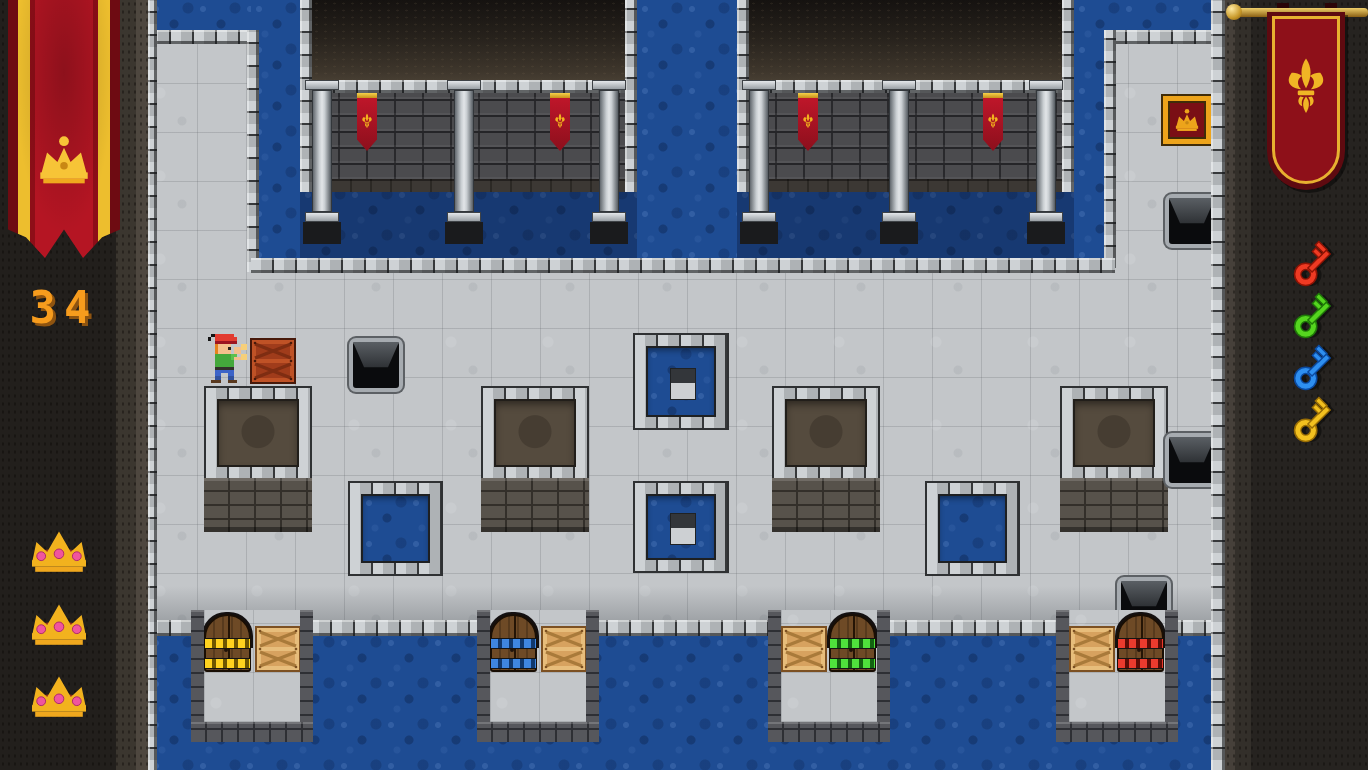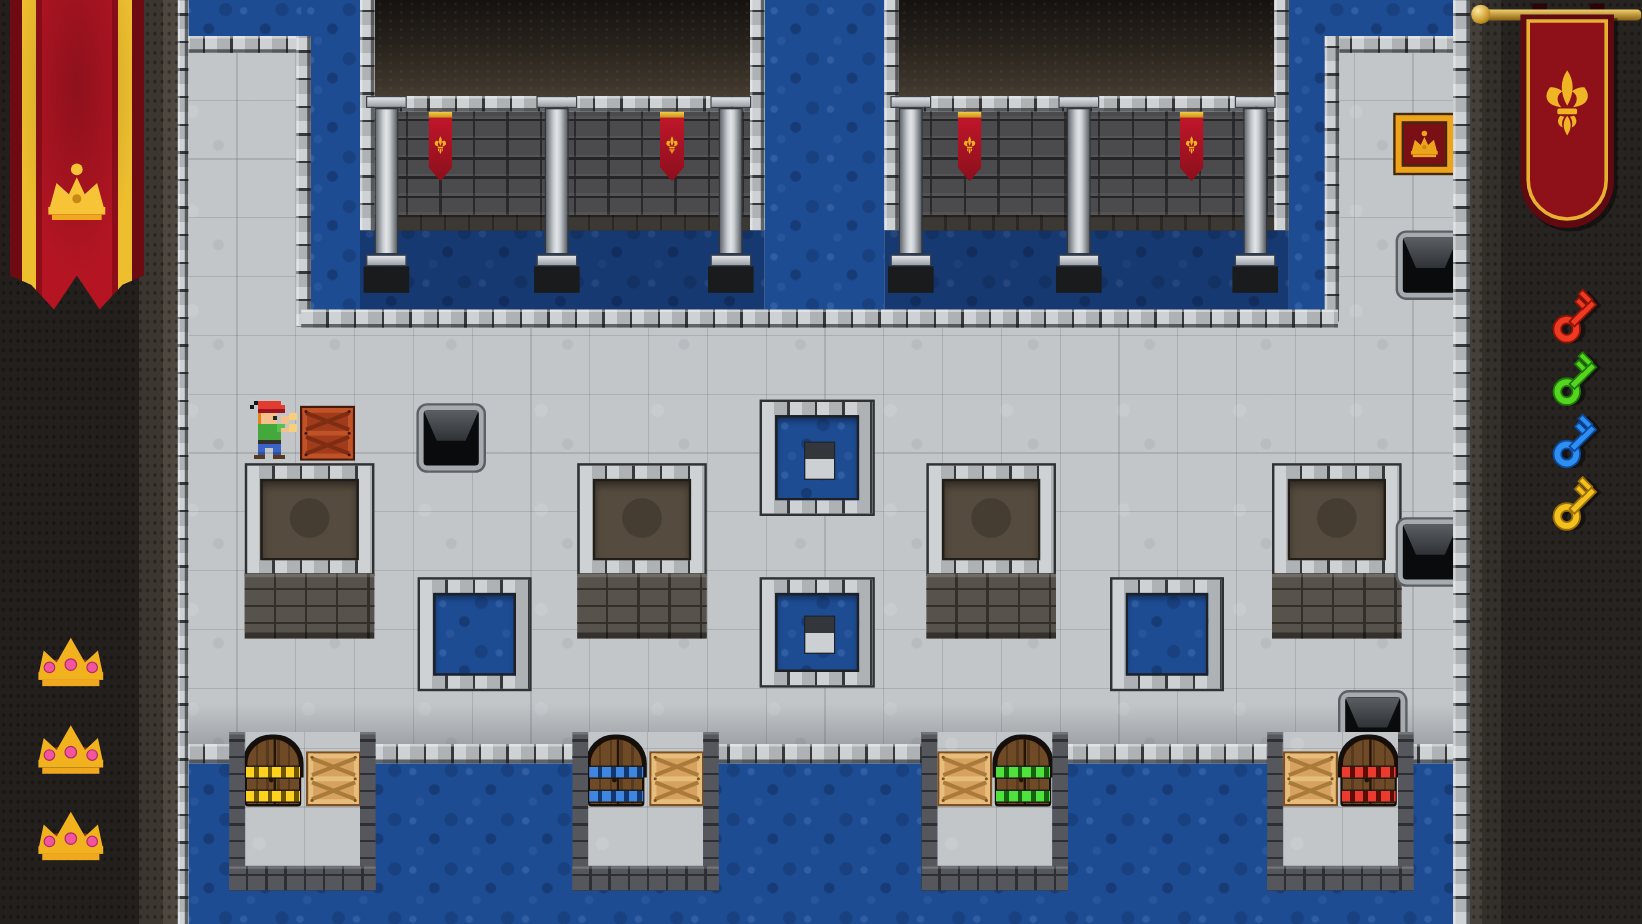--- a/index.html
+++ b/index.html
@@ -413,20 +413,21 @@
 
   <div class="banner-left">
     <div class="abs" id="banner-crown" style="left:24px;top:132px;width:64px;height:56px;"><svg width="100%" height="100%" viewBox="0 0 34 28">
   <circle cx="17" cy="4" r="2.6" fill="#f7c437"></circle>
   <path d="M5 21 L8 10 L13.5 15 L17 7.5 L20.5 15 L26 10 L29 21 Z" fill="#f7c437"></path>
   <circle cx="17" cy="17" r="2" fill="#c98814"></circle>
   <rect x="4.4" y="20.6" width="25.2" height="3.4" fill="#f7c437"></rect>
   <rect x="6" y="24" width="22" height="2.4" fill="#f0a81e"></rect>
         </svg></div>
   </div>
+  <div class="score">34</div>
   <div id="lives">
       <div class="abs " style="left: 26px; top: 527px; width: 66px; height: 48px;"><svg width="100%" height="100%" viewBox="0 0 33 24">
   <path d="M5 16 Q10.5 7 16.5 15 Q22.5 7 28 16 L28 18 L5 18 Z" fill="#95301a"></path>
   <path d="M3.2 17 L5.2 7.5 L10.6 12.5 L16.5 2.2 L22.4 12.5 L27.8 7.5 L29.8 17 Z" fill="#f2b21e"></path>
   <rect x="3" y="16.6" width="27" height="3.2" fill="#f2b21e"></rect>
   <rect x="4.6" y="19.8" width="23.8" height="2.6" fill="#f0a81e"></rect>
   <g fill="#f0559e" stroke="#b02a6a" stroke-width="0.5">
     <circle cx="7.6" cy="14.6" r="2.2"></circle>
             <circle cx="16.5" cy="13.4" r="2.4"></circle>
             <circle cx="25.4" cy="14.6" r="2.2"></circle>

